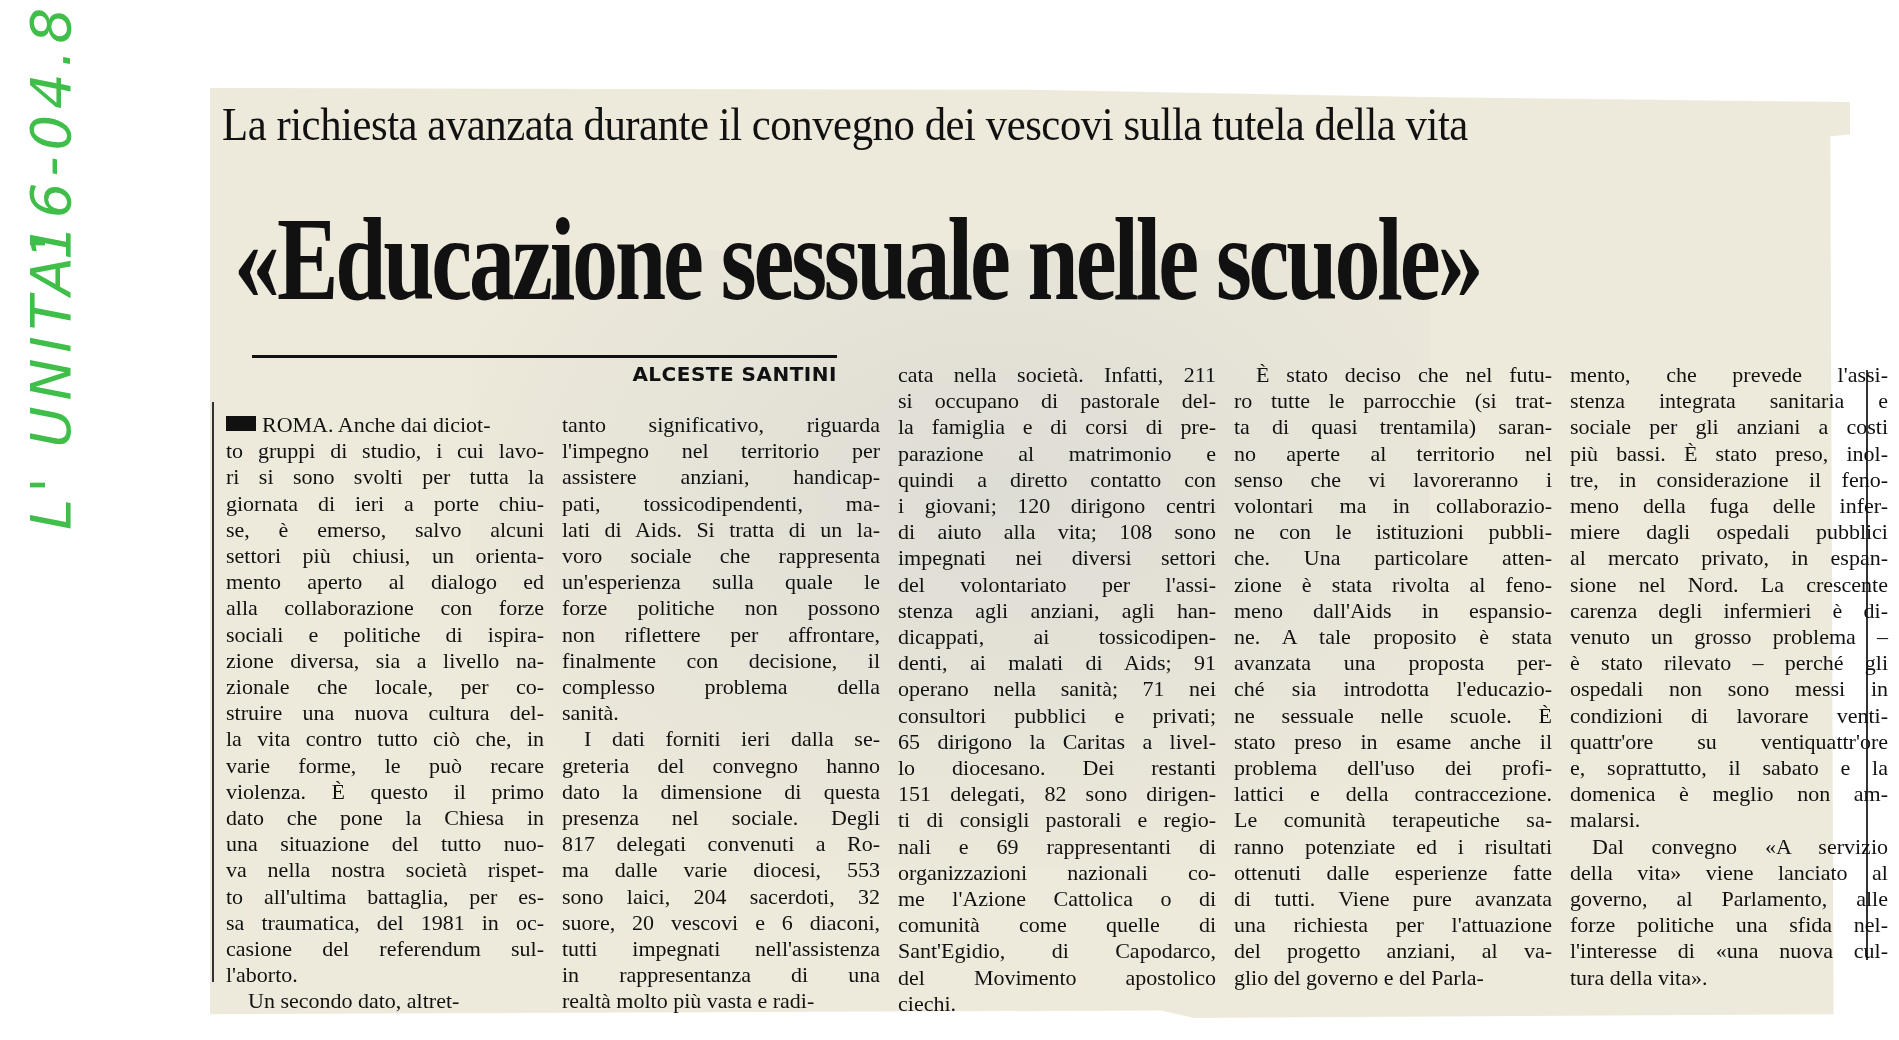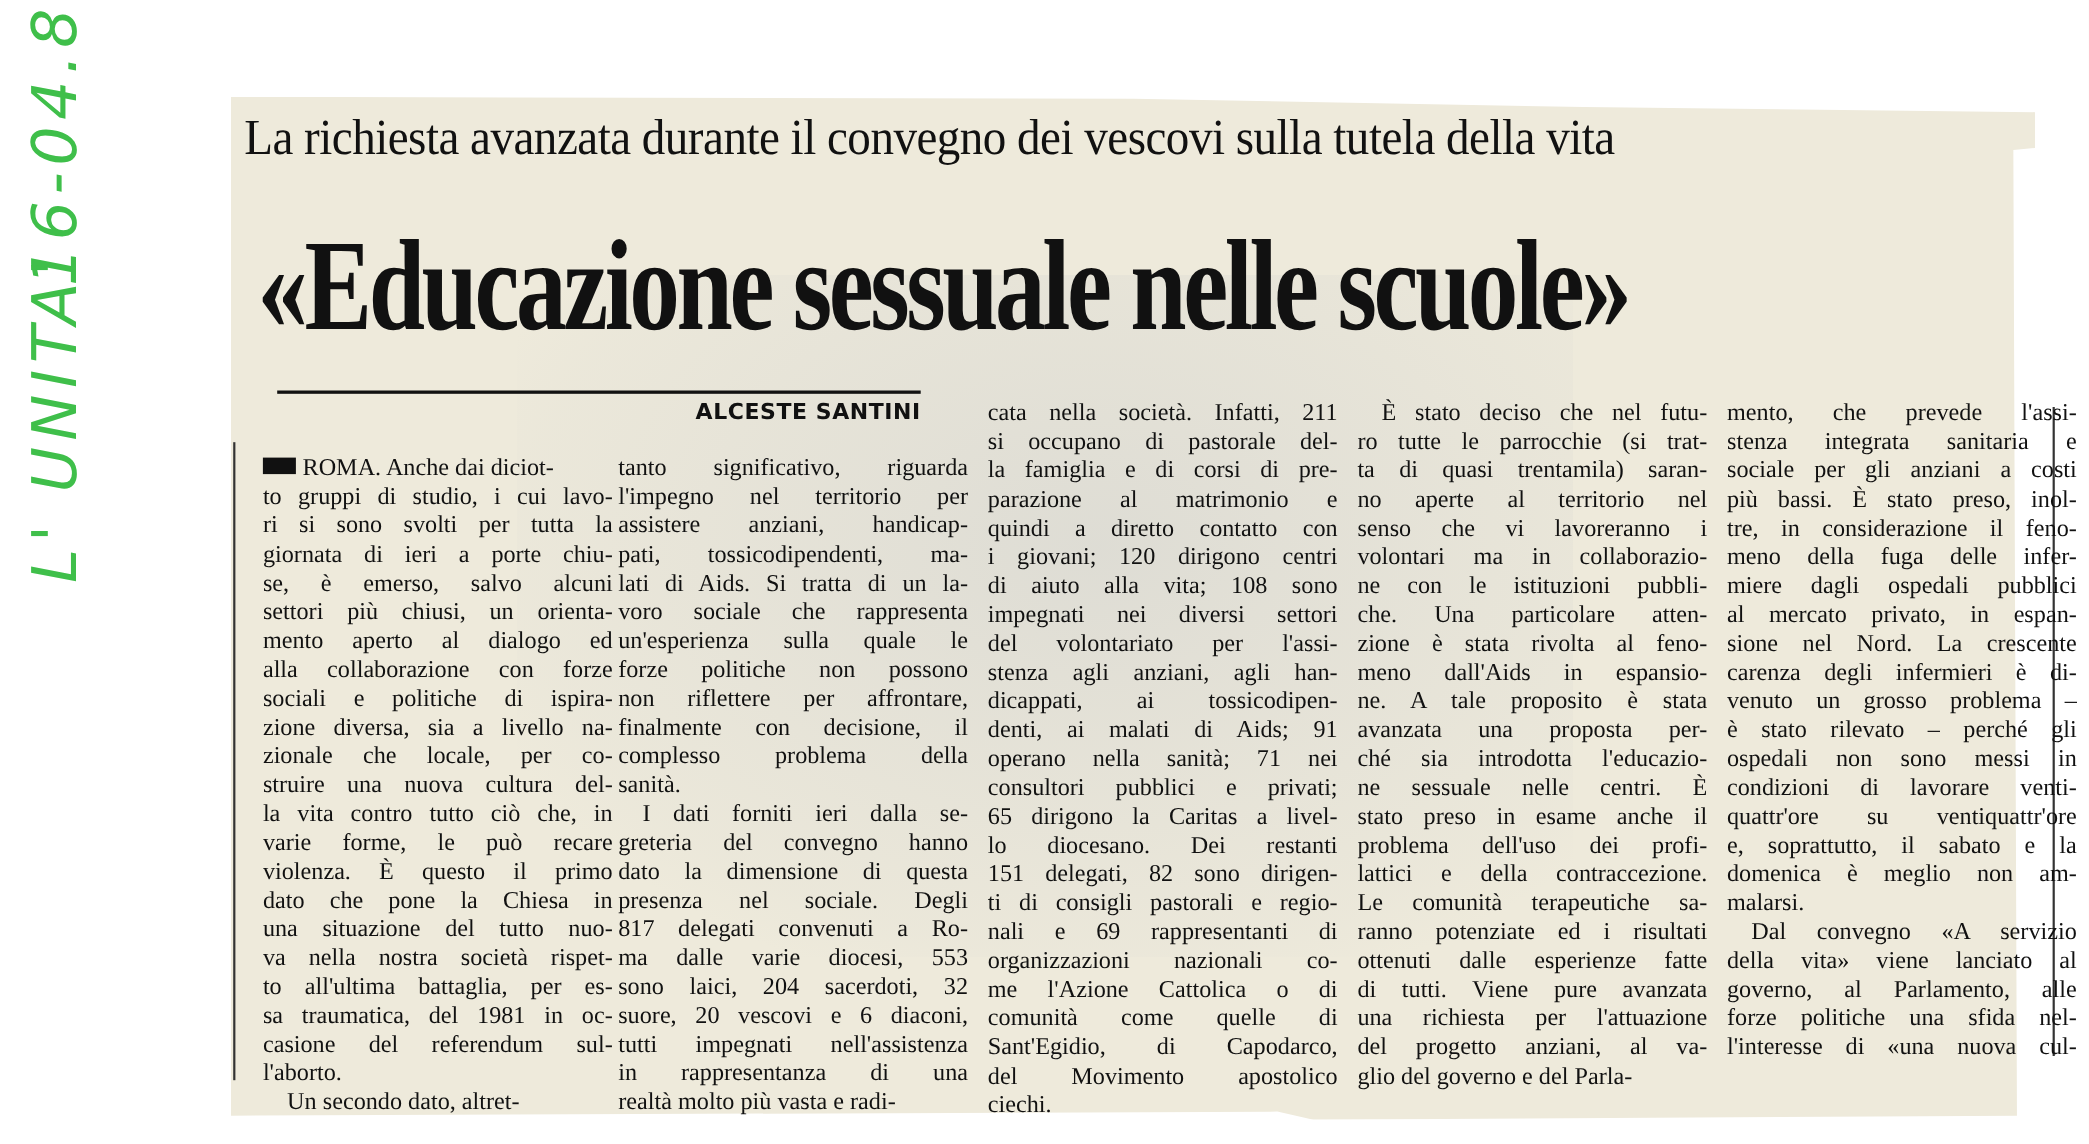--- a/index.html
+++ b/index.html
@@ -57,21 +57,21 @@
   .right-border {
     position: absolute; left: 1866px; top: 370px; width: 2px; height: 590px; background: #333;
   }
   .col {
     position: absolute; top: 412px; width: 318px;
     font-size: 22px; line-height: 26.2px;
     text-align: justify; hyphens: manual;
   }
   .col .line { display: block; text-align: justify; text-align-last: justify; white-space: nowrap; }
   .col .line.last { text-align-last: left; }
-  .c1 { left: 226px; margin-left: 13px; }
+  .c1 { left: 226px; }
   .c2 { left: 562px; }
   .c3 { left: 898px; top: 362px; }
   .c4 { left: 1234px; top: 362px; }
   .c5 { left: 1570px; top: 362px; }
   .marker {
     display: inline-block; width: 30px; height: 15px; background: #111; margin-right: 6px; vertical-align: 1px;
   }
 </style>
 </head>
 <body>
@@ -155,21 +155,21 @@
     <span class="line">no aperte al territorio nel</span>
     <span class="line">senso che vi lavoreranno i</span>
     <span class="line">volontari ma in collaborazio-</span>
     <span class="line">ne con le istituzioni pubbli-</span>
     <span class="line">che. Una particolare atten-</span>
     <span class="line">zione è stata rivolta al feno-</span>
     <span class="line">meno dall'Aids in espansio-</span>
     <span class="line">ne. A tale proposito è stata</span>
     <span class="line">avanzata una proposta per-</span>
     <span class="line">ché sia introdotta l'educazio-</span>
-    <span class="line">ne sessuale nelle centri. È</span>
+    <span class="line">ne sessuale nelle scuole. È</span>
     <span class="line">stato preso in esame anche il</span>
     <span class="line">problema dell'uso dei profi-</span>
     <span class="line">lattici e della contraccezione.</span>
     <span class="line">Le comunità terapeutiche sa-</span>
     <span class="line">ranno potenziate ed i risultati</span>
     <span class="line">ottenuti dalle esperienze fatte</span>
     <span class="line">di tutti. Viene pure avanzata</span>
     <span class="line">una richiesta per l'attuazione</span>
     <span class="line">del progetto anziani, al va-</span>
     <span class="line last">glio del governo e del Parla-</span>
@@ -191,13 +191,14 @@
     <span class="line">condizioni di lavorare venti-</span>
     <span class="line">quattr'ore su ventiquattr'ore</span>
     <span class="line">e, soprattutto, il sabato e la</span>
     <span class="line">domenica è meglio non am-</span>
     <span class="line last">malarsi.</span>
     <span class="line" style="padding-left: 22px;">Dal convegno «A servizio</span>
     <span class="line">della vita» viene lanciato al</span>
     <span class="line">governo, al Parlamento, alle</span>
     <span class="line">forze politiche una sfida nel-</span>
     <span class="line">l'interesse di «una nuova cul-</span>
+    <span class="line last">tura della vita».</span>
   </div>
 
 </body></html>

